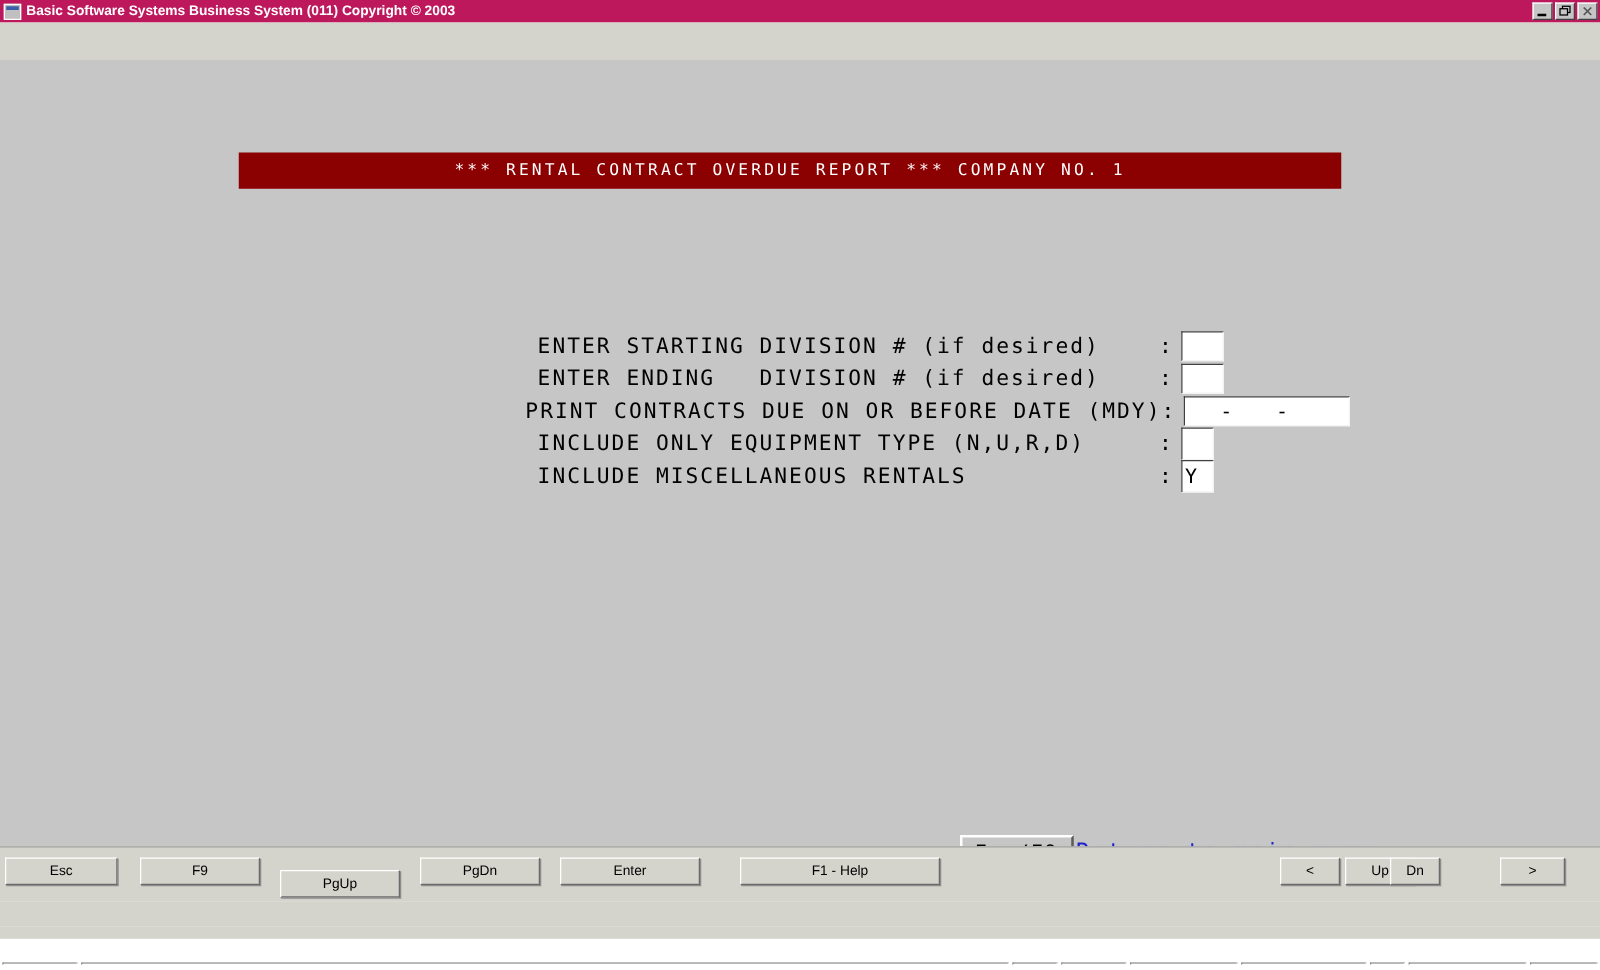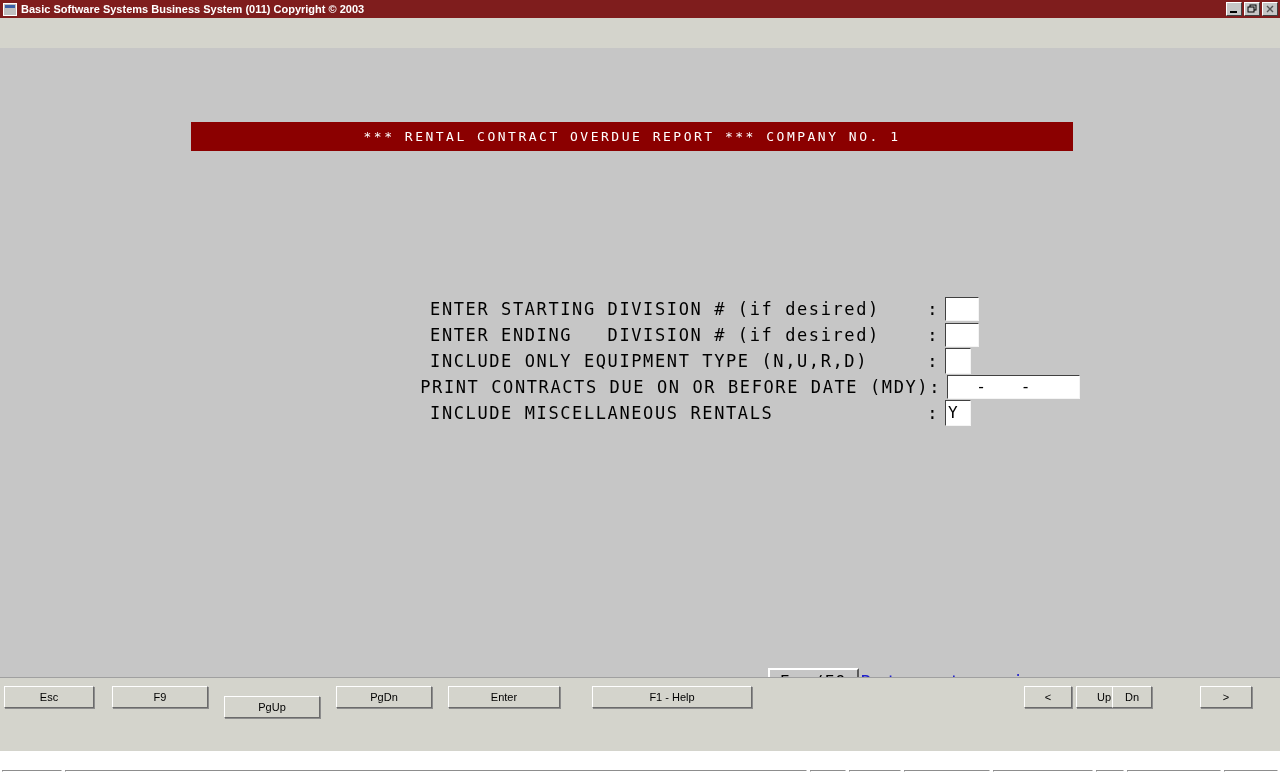--- a/index.html
+++ b/index.html
@@ -12,21 +12,21 @@
     width: 1280px;
     height: 776px;
     overflow: hidden;
     font-family: "Liberation Sans", sans-serif;
     -webkit-font-smoothing: none;
   }
 
   
   .titlebar {
     height: 18px;
-    background: #7f1d1d;
+    background: #be185d;
     display: flex;
     align-items: center;
     padding: 0 2px 0 3px;
     box-sizing: border-box;
   }
   .title-icon {
     width: 14px; height: 13px;
     background: #c0c0c0;
     border: 1px solid #ffffff;
     box-sizing: border-box;
@@ -94,21 +94,21 @@
     display: flex;
     align-items: center;
     justify-content: center;
     white-space: pre;
     box-sizing: border-box;
   }
 
   
   .form {
     position: absolute;
-    left: 0; top: 248px;
+    left: 0; top: 216px;
     width: 100%;
   }
   .frow {
     height: 26px;
     display: flex;
     align-items: center;
     position: relative;
     white-space: pre;
   }
   .flabel {
@@ -307,27 +307,27 @@
       <div class="inp inp-div"></div>
     </div>
 
     <div class="frow">
       <div class="flabel wide">ENTER ENDING   DIVISION # (if desired)    :</div>
       <div class="inp inp-div"></div>
     </div>
 
 
     <div class="frow">
+      <div class="flabel date">PRINT CONTRACTS DUE ON OR BEFORE DATE (MDY):</div>
+      <div class="inp inp-date">  -   -</div>
+    </div>
+
+    <div class="frow">
       <div class="flabel wide">INCLUDE ONLY EQUIPMENT TYPE (N,U,R,D)     :</div>
       <div class="inp inp-one"></div>
-    </div>
-
-    <div class="frow">
-      <div class="flabel date">PRINT CONTRACTS DUE ON OR BEFORE DATE (MDY):</div>
-      <div class="inp inp-date">  -   -</div>
     </div>
 
     <div class="frow">
       <div class="flabel wide">INCLUDE MISCELLANEOUS RENTALS             :</div>
       <div class="inp inp-one">Y</div>
     </div>
 
   </div>
 
   <div class="action-row">

